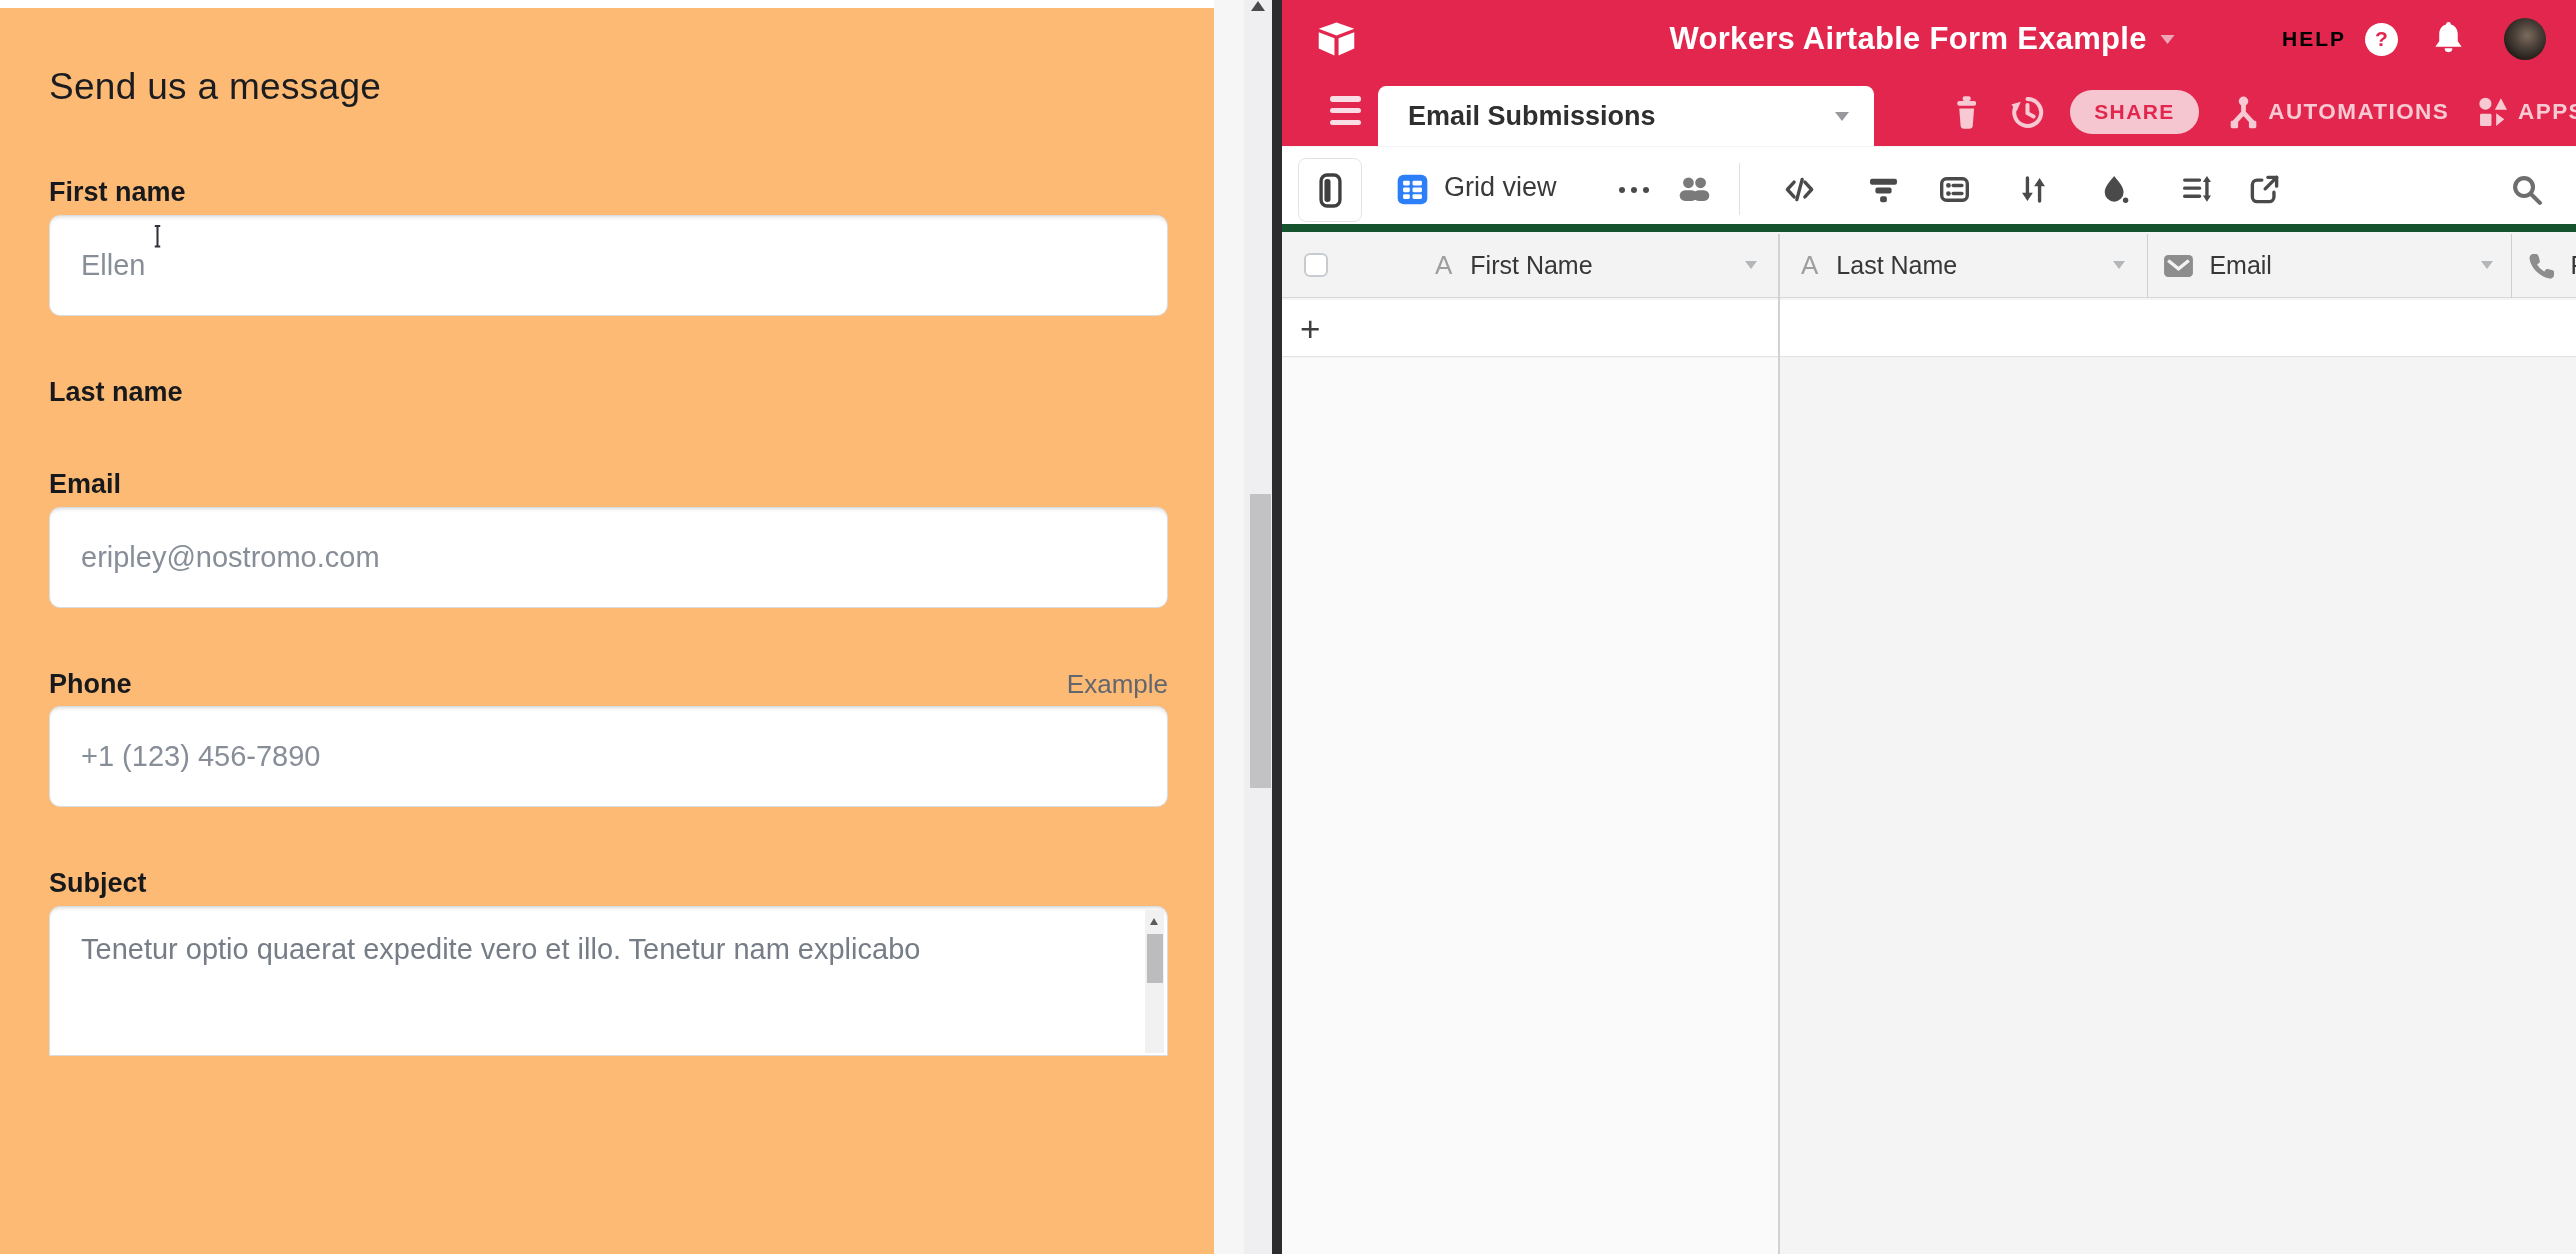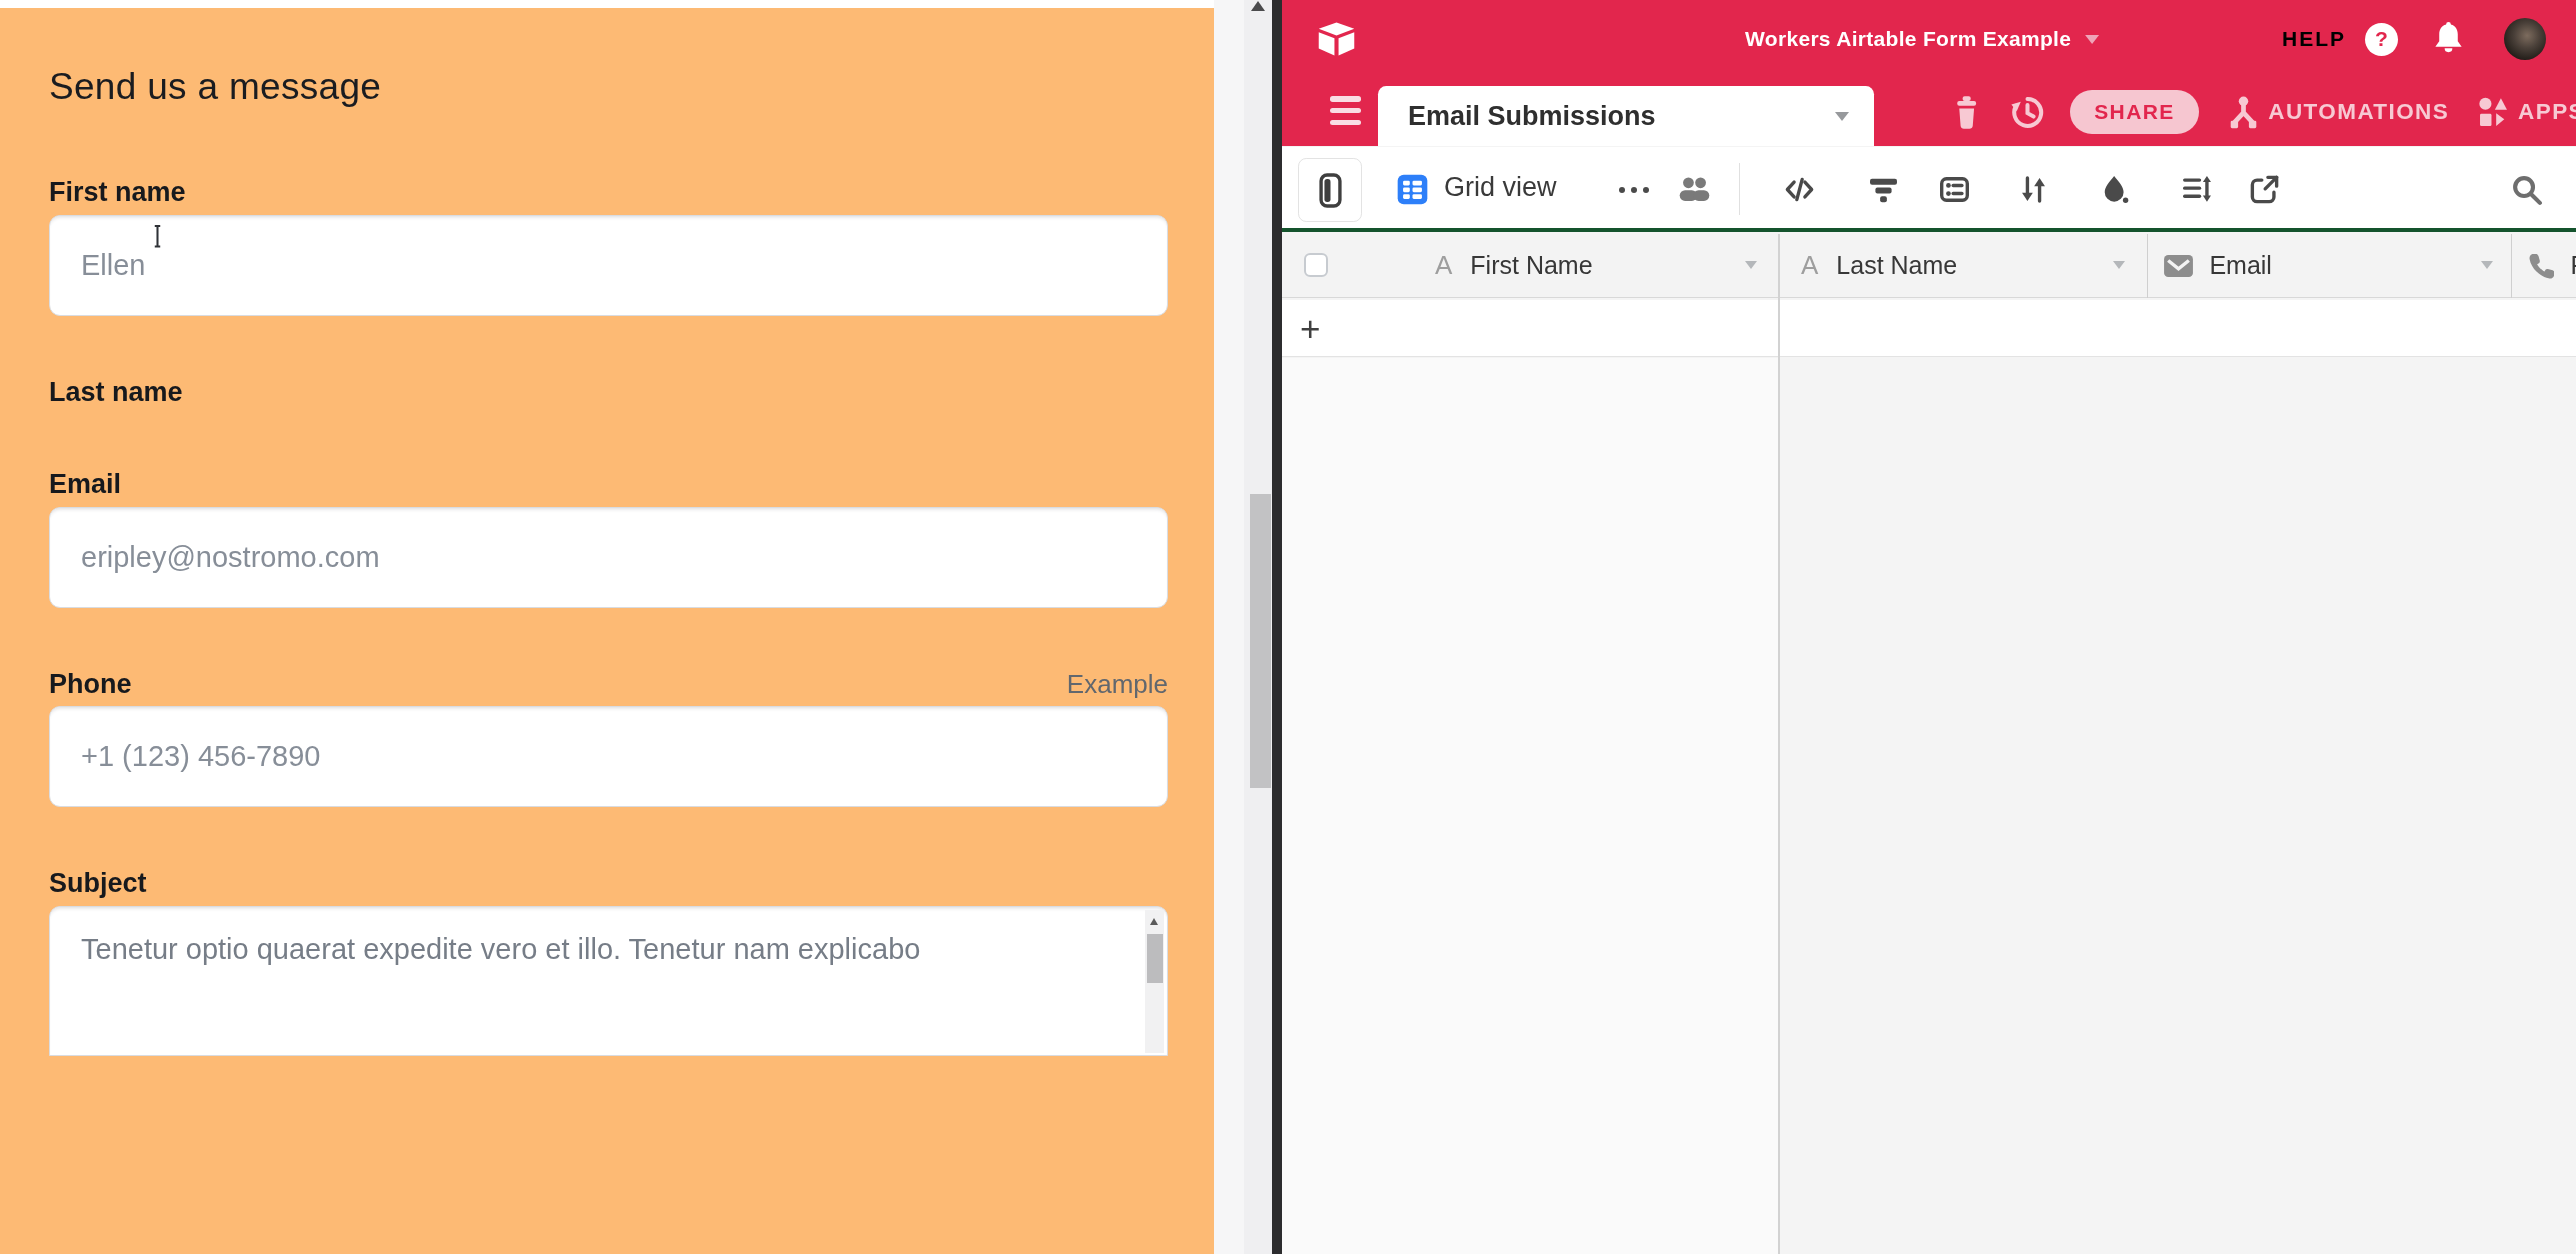--- a/index.html
+++ b/index.html
@@ -39,21 +39,21 @@
   .win-divider { position:absolute; left:1272px; top:0; width:9.6px; height:1255px; background:#2c2c2e; }
 
   
   .at-pane { position:absolute; left:1282px; top:0; width:1294px; height:1255px; background:#f4f4f4; overflow:hidden; }
 
   
   .at-topbar { position:absolute; left:0; top:0; width:100%; height:78px; background:#e2264d; }
   .at-logo { position:absolute; left:34px; top:16.4px; }
   .at-title-wrap { position:absolute; left:640px; top:0; height:78px; transform:translateX(-50%);
                    display:flex; align-items:center; gap:13.7px; white-space:nowrap; }
-  .at-title { color:#fff; font-size:21px; font-weight:700; letter-spacing:0.3px; }
+  .at-title { color:#fff; font-size:31px; font-weight:700; letter-spacing:0.3px; }
   .caret { width:0; height:0; border-left:7.5px solid transparent; border-right:7.5px solid transparent; }
   .caret-title { border-top:9.6px solid #efa4b8; }
   .at-top-right { position:absolute; right:30px; top:0; height:78px; display:flex; align-items:center; }
   .at-help { color:#000000; font-size:21px; font-weight:700; letter-spacing:2px; }
   .q-circle { width:33px; height:33px; border-radius:50%; background:#fff; color:#e2264d; font-size:21px; font-weight:800;
               display:flex; align-items:center; justify-content:center; margin-left:19px; }
   .bell { margin-left:35px; }
   .avatar { width:42px; height:42px; border-radius:50%; margin-left:40px;
             background:radial-gradient(circle at 55% 42%, #7d6c5e 0%, #4a4039 38%, #15120e 85%); }
 
@@ -65,21 +65,21 @@
             display:flex; align-items:center; padding:0 24.6px 0 30px; }
   .at-tab-name { font-size:27px; font-weight:700; color:#2f2f2f; flex:1; }
   .caret-tab { border-top:9px solid #97999c; }
   .at-tab-actions { position:absolute; left:669px; top:0; height:68px; display:flex; align-items:center; color:#f7c9d3; }
   .share-pill { background:#f6c6d0; color:#e2264d; font-size:21px; font-weight:800; letter-spacing:1.4px;
                 border-radius:23px; padding:9.6px 24.6px; margin-left:24.6px; }
   .pink-label { font-size:22.5px; font-weight:700; letter-spacing:1.4px; color:#f7c9d3; margin-left:9px; }
   .tb-gap { margin-left:29px; }
 
   
-  .at-toolbar { position:absolute; left:0; top:147px; width:100%; height:85px; background:#fff; border-bottom:4px solid #14532d; }
+  .at-toolbar { position:absolute; left:0; top:147px; width:100%; height:85px; background:#fff; border-bottom:8px solid #14532d; }
   .toggle-btn { position:absolute; left:16.4px; top:11px; width:64px; height:64px; background:#fff; border:1.4px solid #e3e3e3; border-radius:8.2px;
                 display:flex; align-items:center; justify-content:center; }
   .tool { position:absolute; top:27px; color:#4a4a4a; }
   .gridview-label { position:absolute; left:162px; top:24.6px; font-size:27px; font-weight:500; color:#3a3a3a; }
   .dots { position:absolute; left:337px; top:40px; display:flex; gap:6.1px; }
   .dots i { width:6.1px; height:6.1px; border-radius:50%; background:#4a4a4a; }
   .vdiv { position:absolute; left:457px; top:16.4px; width:1.4px; height:52px; background:#e0e0e0; }
 
   
   .at-colheader { position:absolute; left:0; top:234px; width:100%; height:64px; background:#f3f3f3; border-bottom:1.4px solid #d8d8d8; }

